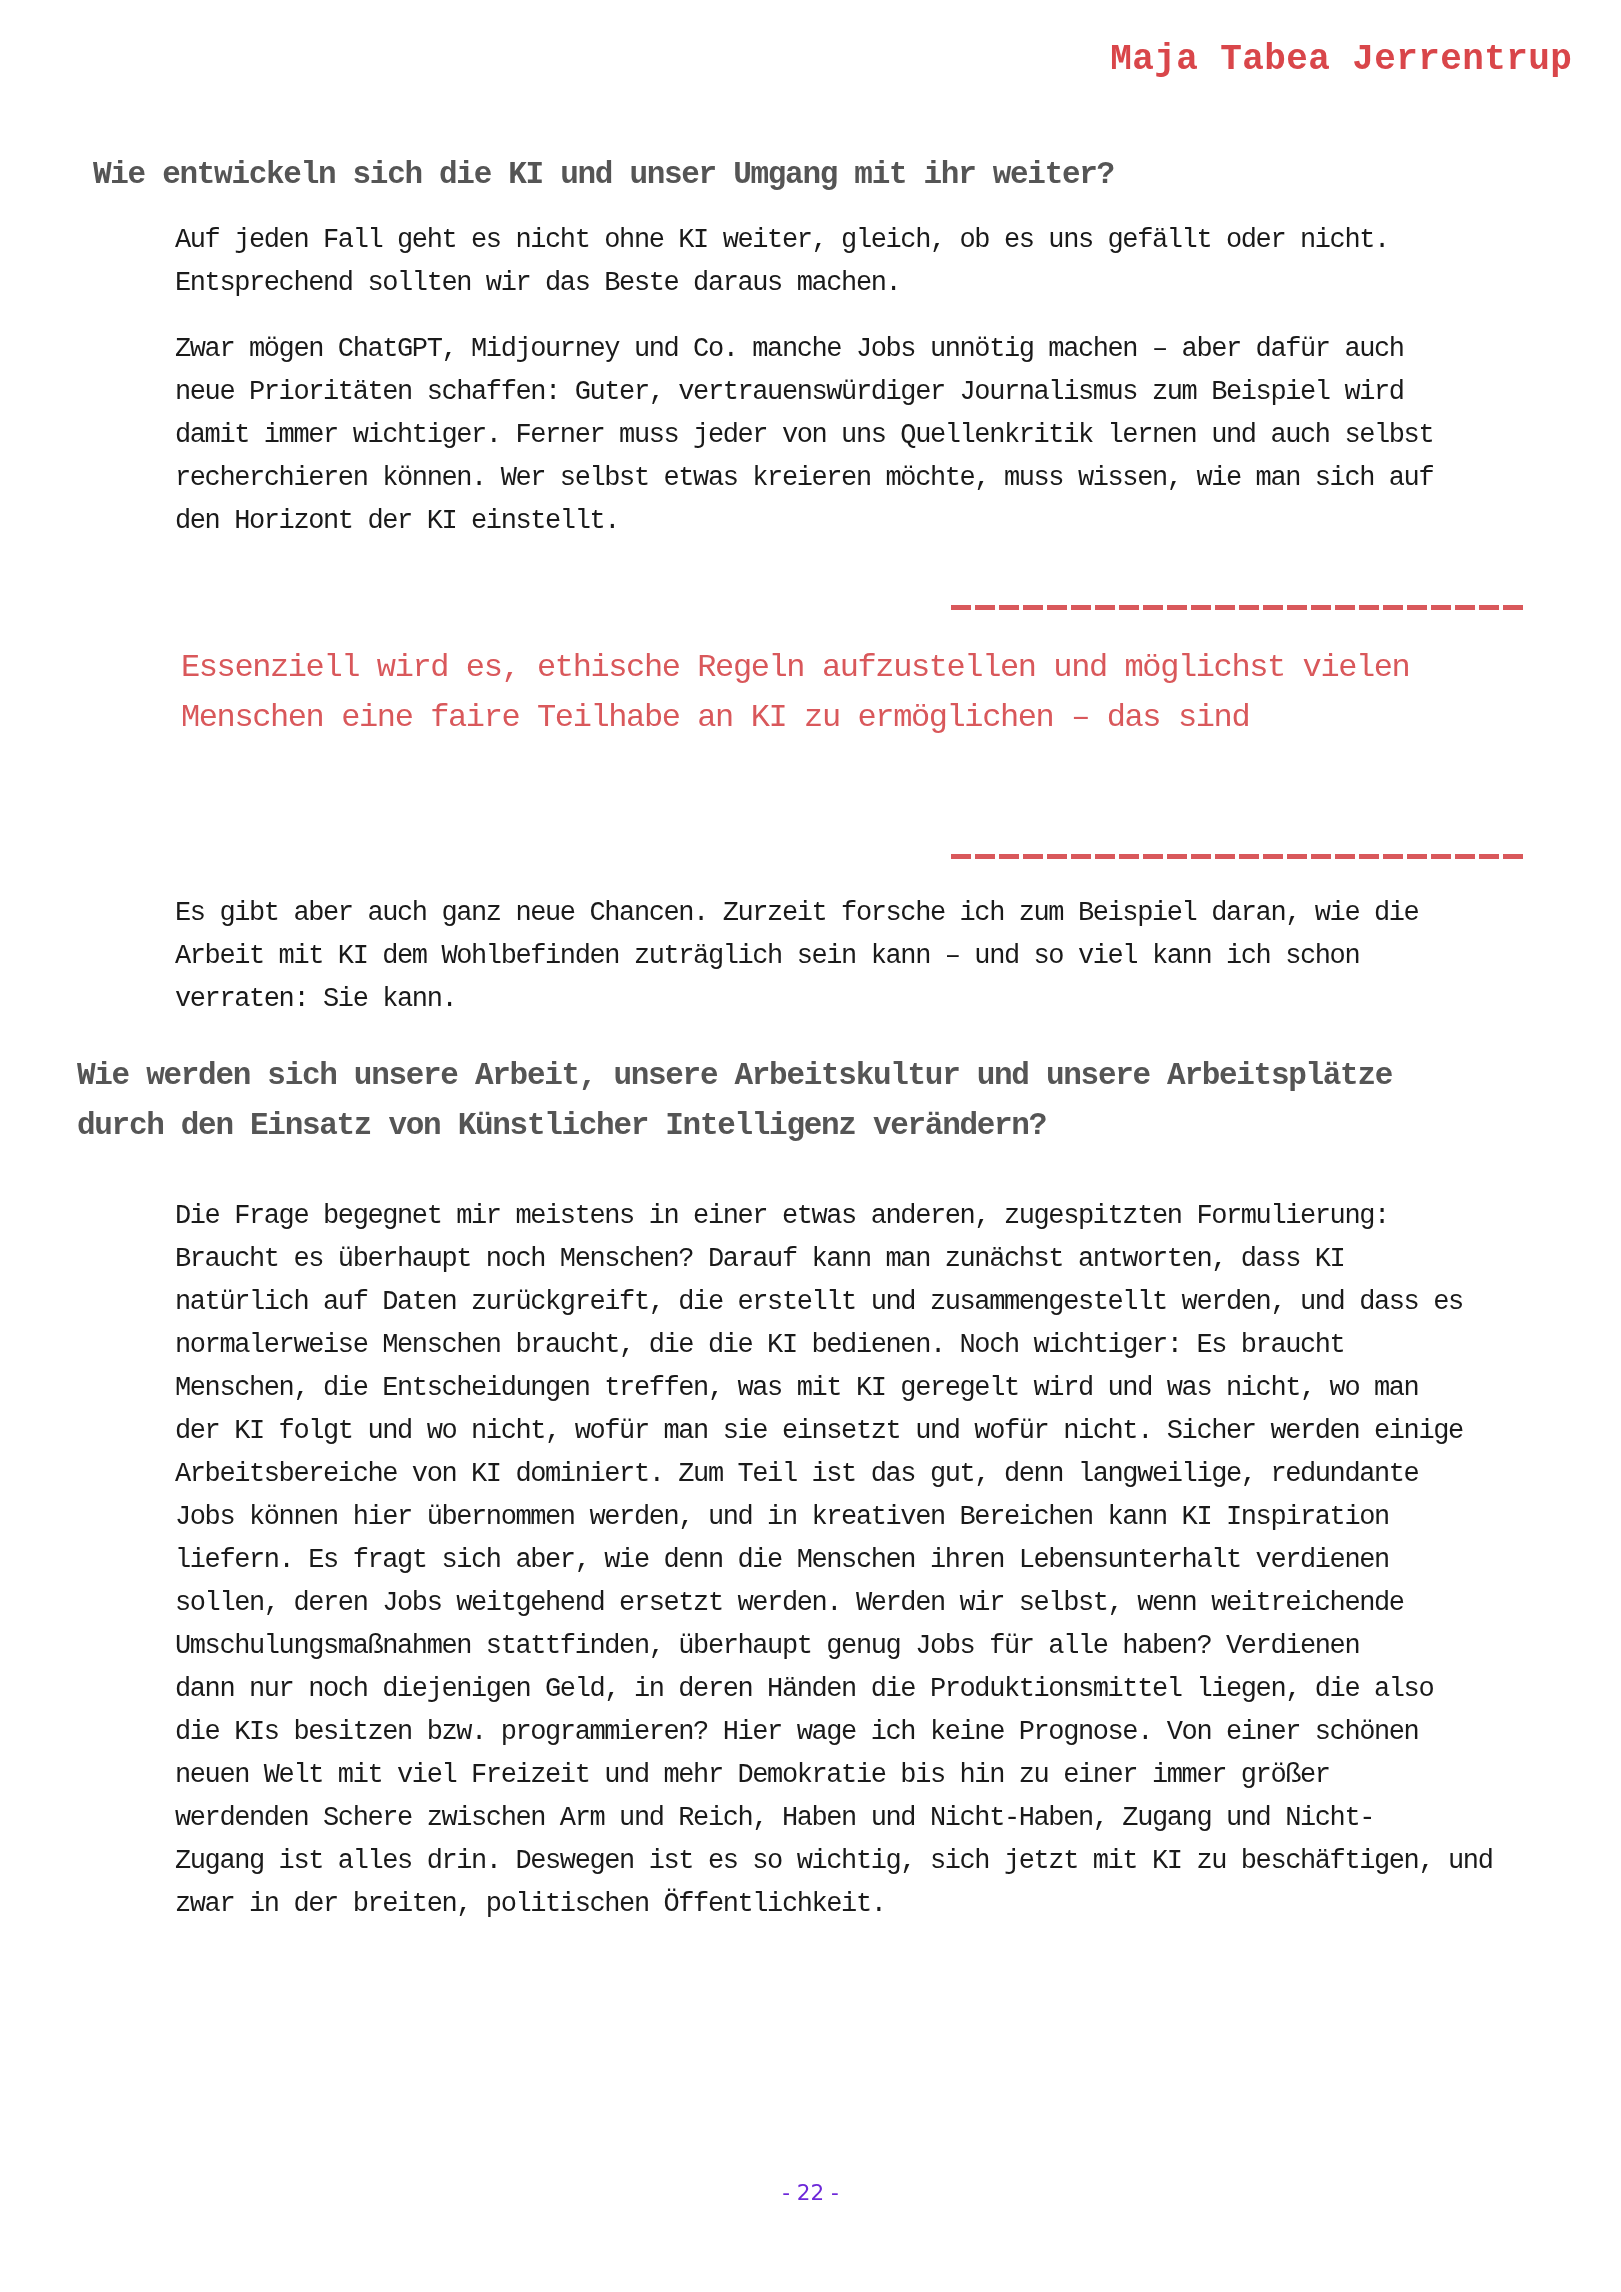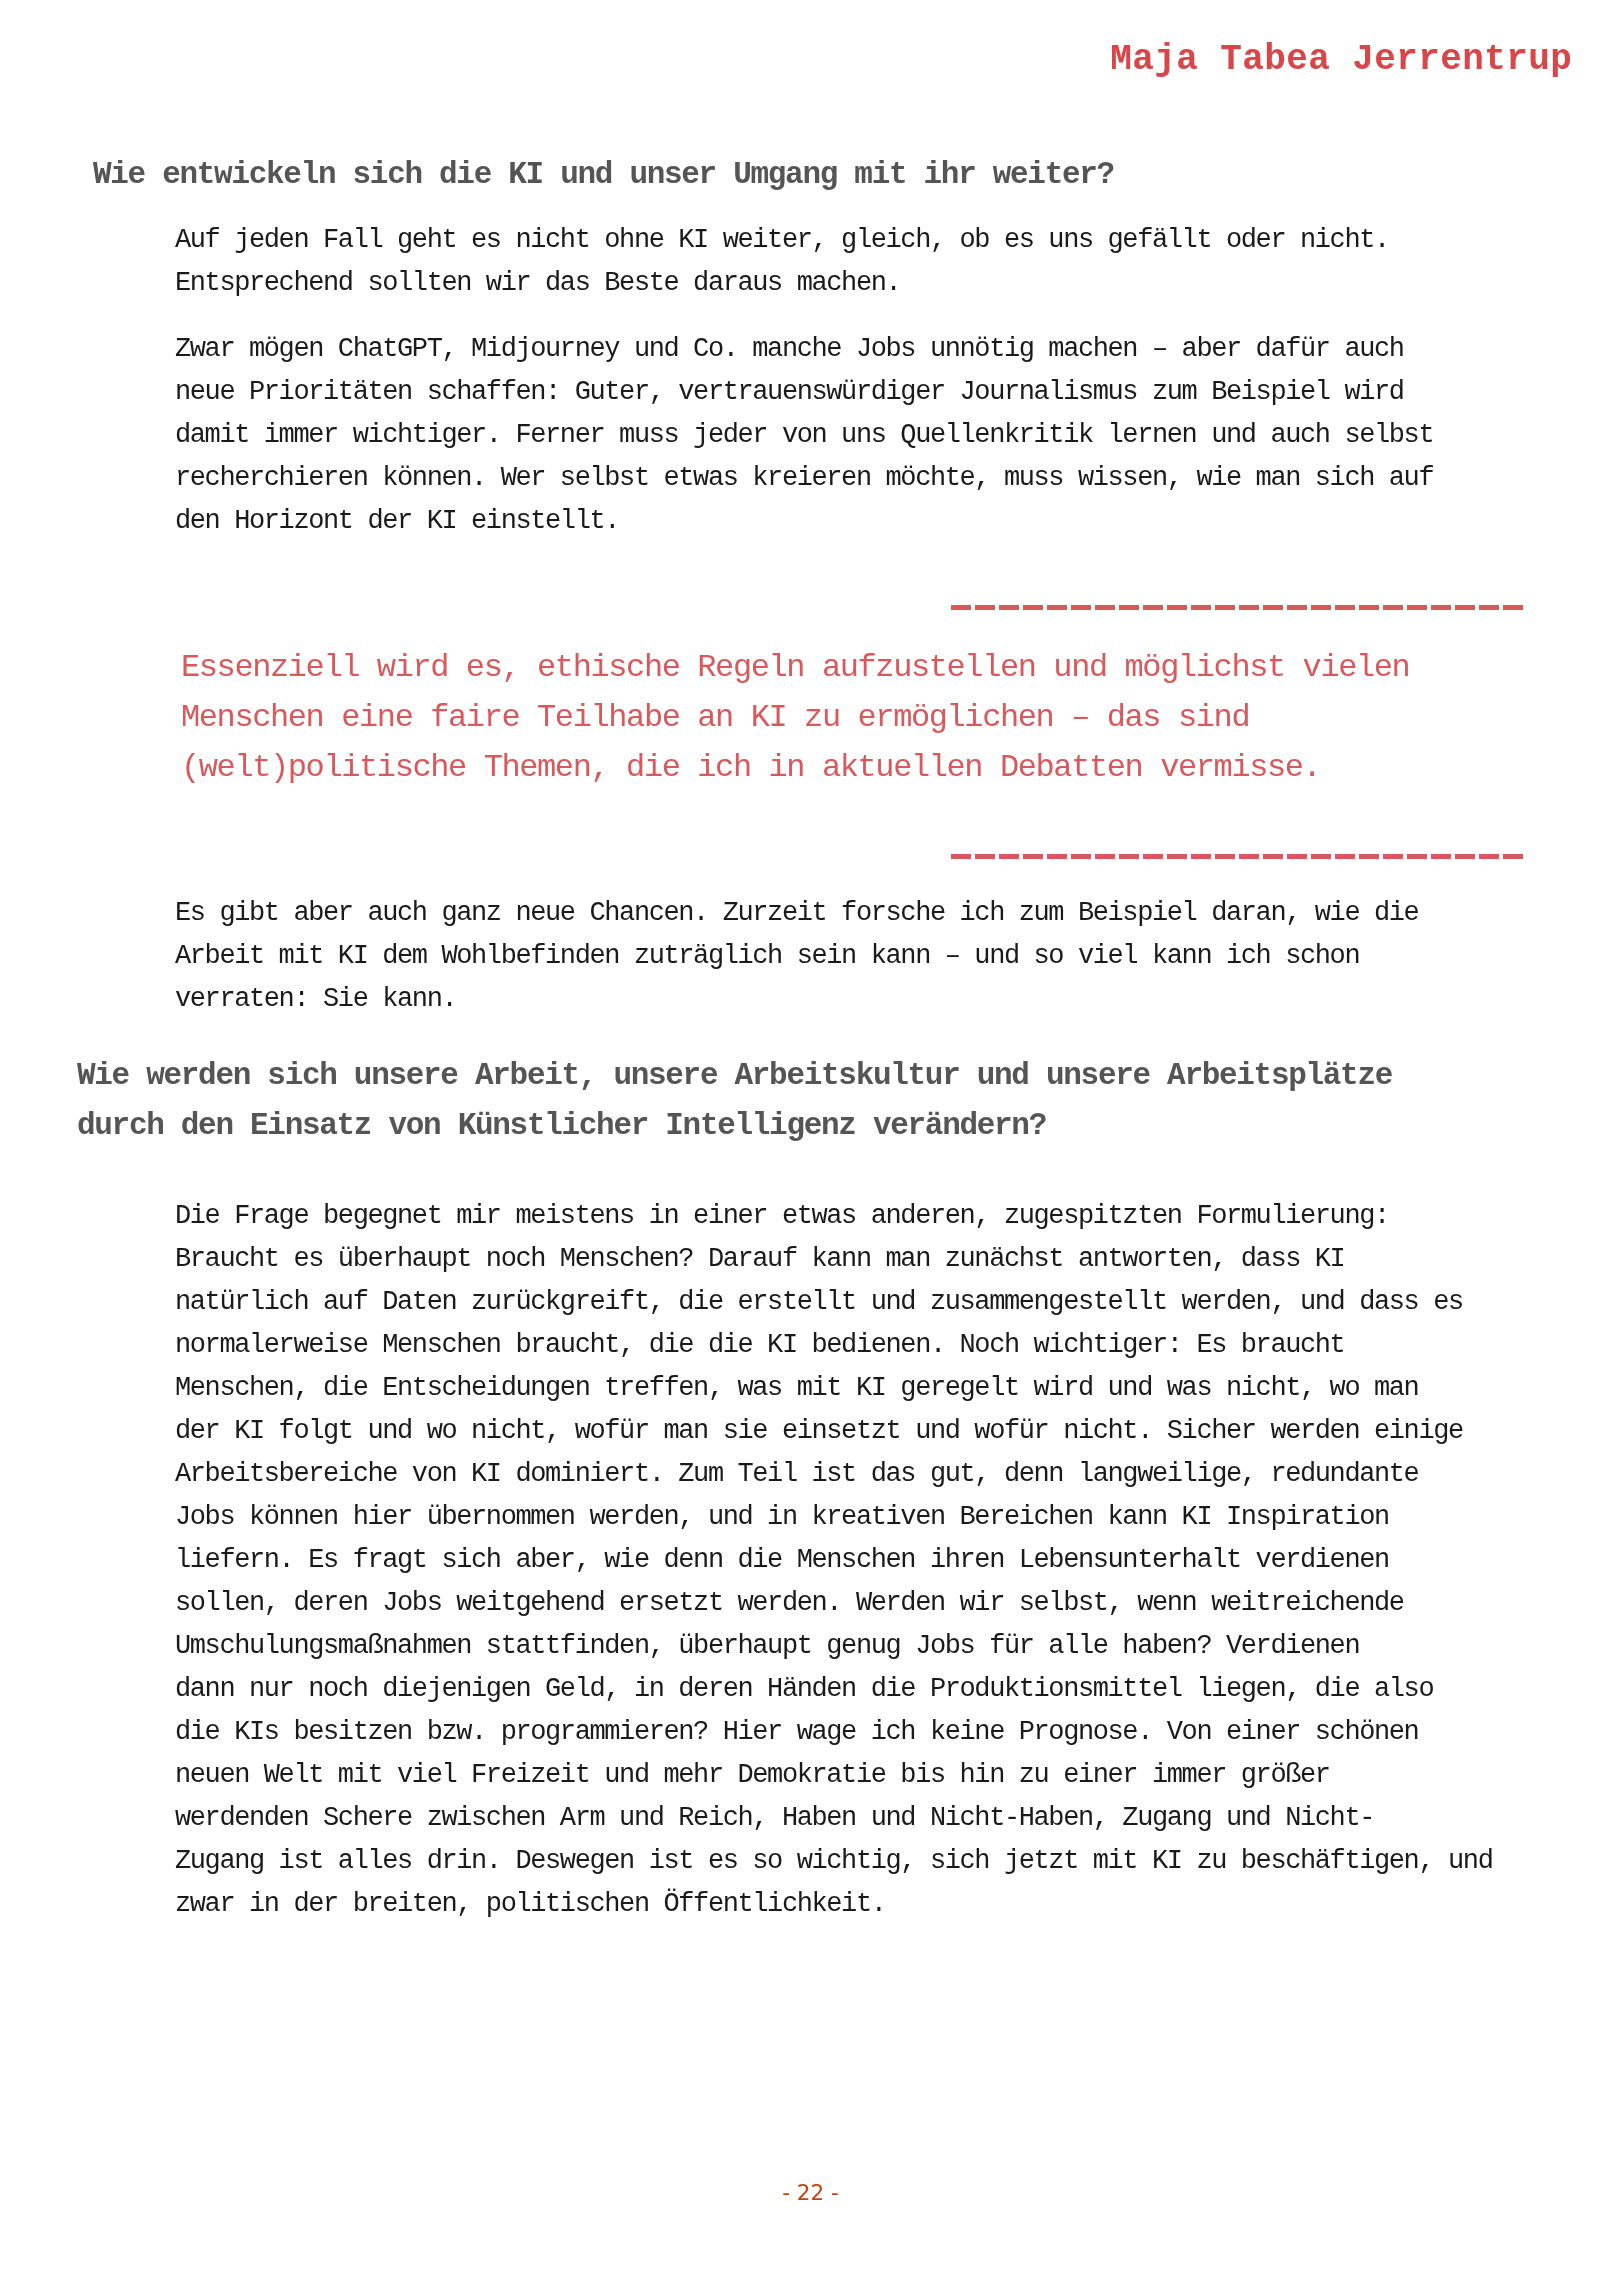--- a/index.html
+++ b/index.html
@@ -27,21 +27,21 @@
     position: absolute; right: 68px; width: 1343px; text-align: left;
     font-family: "Liberation Mono", "DejaVu Sans Mono", monospace;
     font-size: 32px; color: #d9585b; line-height: 50px; letter-spacing: -1.4px;
   }
   .dashrule {
     position: absolute; right: 68px; width: 573px; height: 5.4px;
     background-image: repeating-linear-gradient(90deg, #d9585b 0 19.7px, transparent 19.7px 24px);
   }
   .pagenum {
     position: absolute; left: 0; width: 1621px; top: 2180px; text-align: center;
-    font-family: "DejaVu Sans", sans-serif; font-size: 21.5px; color: #c2410c;
+    font-family: "DejaVu Sans", sans-serif; font-size: 21.5px; color: #6d28d9;
   }
 </style>
 </head>
 <body>
 
 <div class="page">
 
   <div class="author">Maja Tabea Jerrentrup</div>
 
   <h2 class="heading" style="top:134px; margin:16px;">Wie entwickeln sich die KI und unser Umgang mit ihr weiter?</h2>
@@ -57,21 +57,20 @@
     <span class="line">damit immer wichtiger. Ferner muss jeder von uns Quellenkritik lernen und auch selbst</span>
     <span class="line">recherchieren können. Wer selbst etwas kreieren möchte, muss wissen, wie man sich auf</span>
     <span class="line">den Horizont der KI einstellt.</span>
   </div>
 
   <div class="dashrule" style="top:605px;"></div>
 
   <div class="quote" style="top:643px;">
     <span class="line">Essenziell wird es, ethische Regeln aufzustellen und möglichst vielen</span>
     <span class="line">Menschen eine faire Teilhabe an KI zu ermöglichen – das sind</span>
-    <span class="line">(welt)politische Themen, die ich in aktuellen Debatten vermisse.</span>
   </div>
 
   <div class="dashrule" style="top:854px;"></div>
 
   <div class="para" style="top:892px;">
     <span class="line">Es gibt aber auch ganz neue Chancen. Zurzeit forsche ich zum Beispiel daran, wie die</span>
     <span class="line">Arbeit mit KI dem Wohlbefinden zuträglich sein kann – und so viel kann ich schon</span>
     <span class="line">verraten: Sie kann.</span>
   </div>
 

